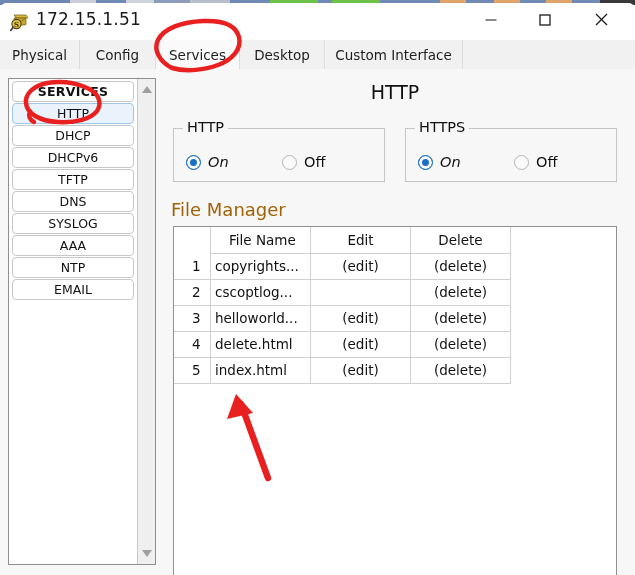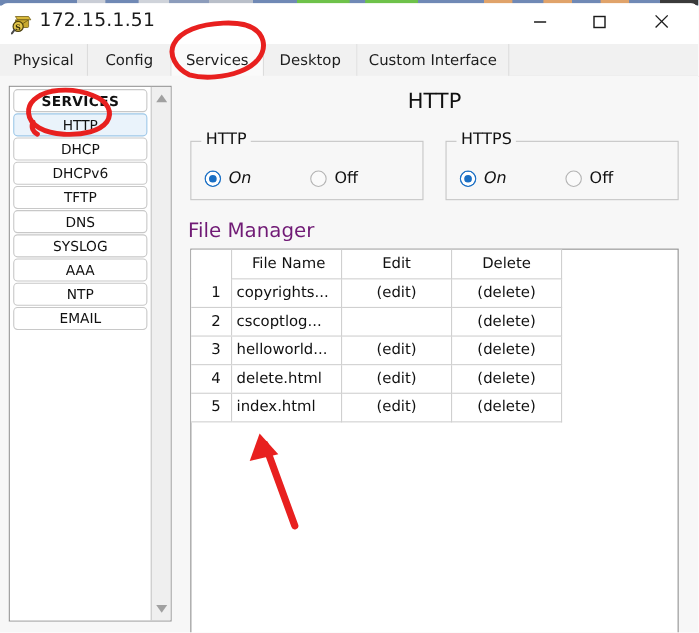--- a/index.html
+++ b/index.html
@@ -253,21 +253,21 @@
     font-size: 14.5px;
     color: #111;
     white-space: nowrap;
   }
 
   
   #fm-title {
     position: absolute;
     left: 6px; top: 130px;
     font-size: 18px;
-    color: #701a75;
+    color: #a16207;
   }
   #fm-panel {
     position: absolute;
     left: 8px; top: 157px;
     width: 444px;
     height: 353px;
     background: #ffffff;
     border: 1px solid #909090;
     box-sizing: border-box;
   }

